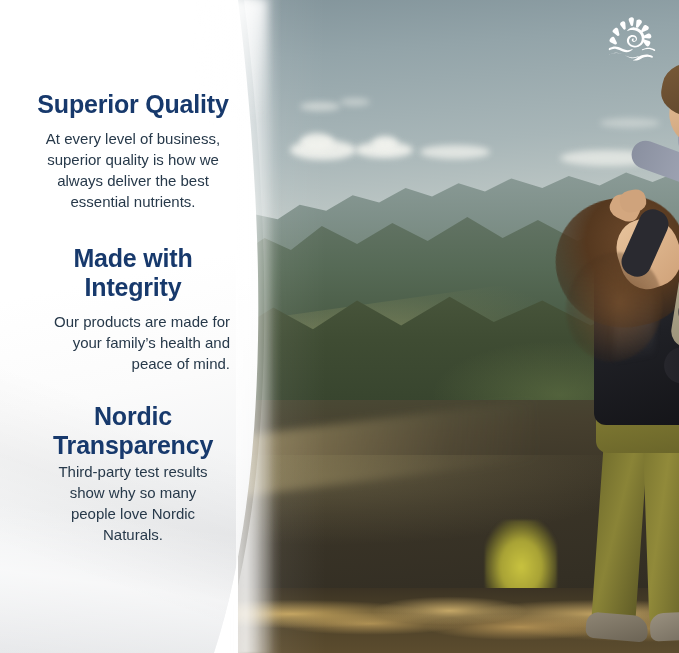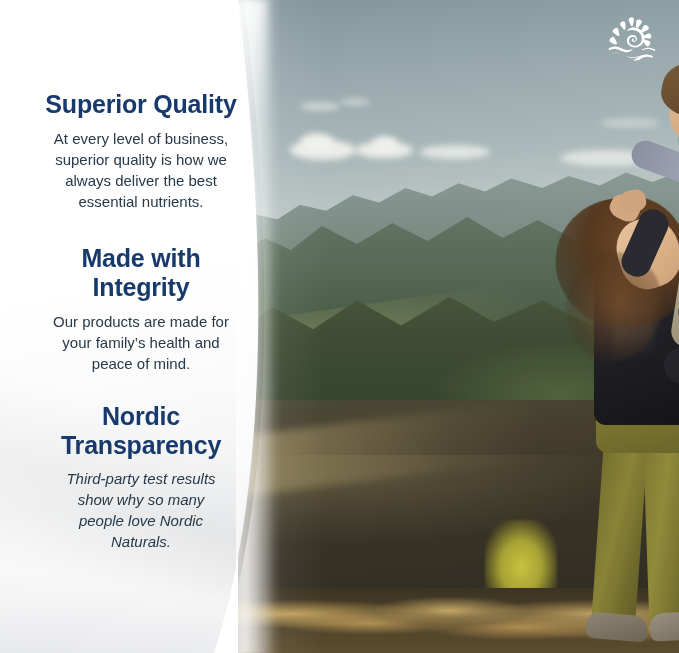--- a/index.html
+++ b/index.html
@@ -148,39 +148,39 @@
     background:linear-gradient(90deg,rgba(255,255,255,.70),rgba(255,255,255,.42) 45%,rgba(255,255,255,.10) 82%,transparent 100%);
     pointer-events:none;filter:blur(.6px);
   }
   .panel-topglow{
     position:absolute;left:196px;top:0;width:70px;height:120px;
     background:linear-gradient(160deg,rgba(255,255,255,.95),rgba(255,255,255,.25) 70%,transparent);
     filter:blur(4px);pointer-events:none;
   }
 
   
-  .content{position:absolute;left:0;top:0;width:266px;height:515px;padding-left:8px;}
+  .content{position:absolute;left:0;top:0;width:266px;height:515px;}
   .block{position:absolute;width:266px;text-align:center;}
   .b1{top:90px;}
   .b2{top:244px;}
   .b3{top:402px;}
   .heading{
     margin:0;
     font-size:25px;line-height:29px;font-weight:700;
     color:#17396c;letter-spacing:-.2px;
     padding:0 26px;
   }
   .body{
     margin:9px 0 0 0;
     font-size:15px;line-height:21px;font-weight:400;
     color:#27394a;
     padding:0 30px;
   }
-  .b3 .body{padding:0 46px;margin-top:8px;font-style:italic;}
-  .b2 .body{padding:0 36px;}
+  .b3 .body{padding:0 46px;margin-top:1px;}
+  .b2 .body{padding:0 36px;text-align:right;}
 
   
   .logo{position:absolute;left:606px;top:16px;width:52px;height:48px;}
 </style>
 </head>
 <body>
 
 <div class="stage">
 
   <div class="photo">

